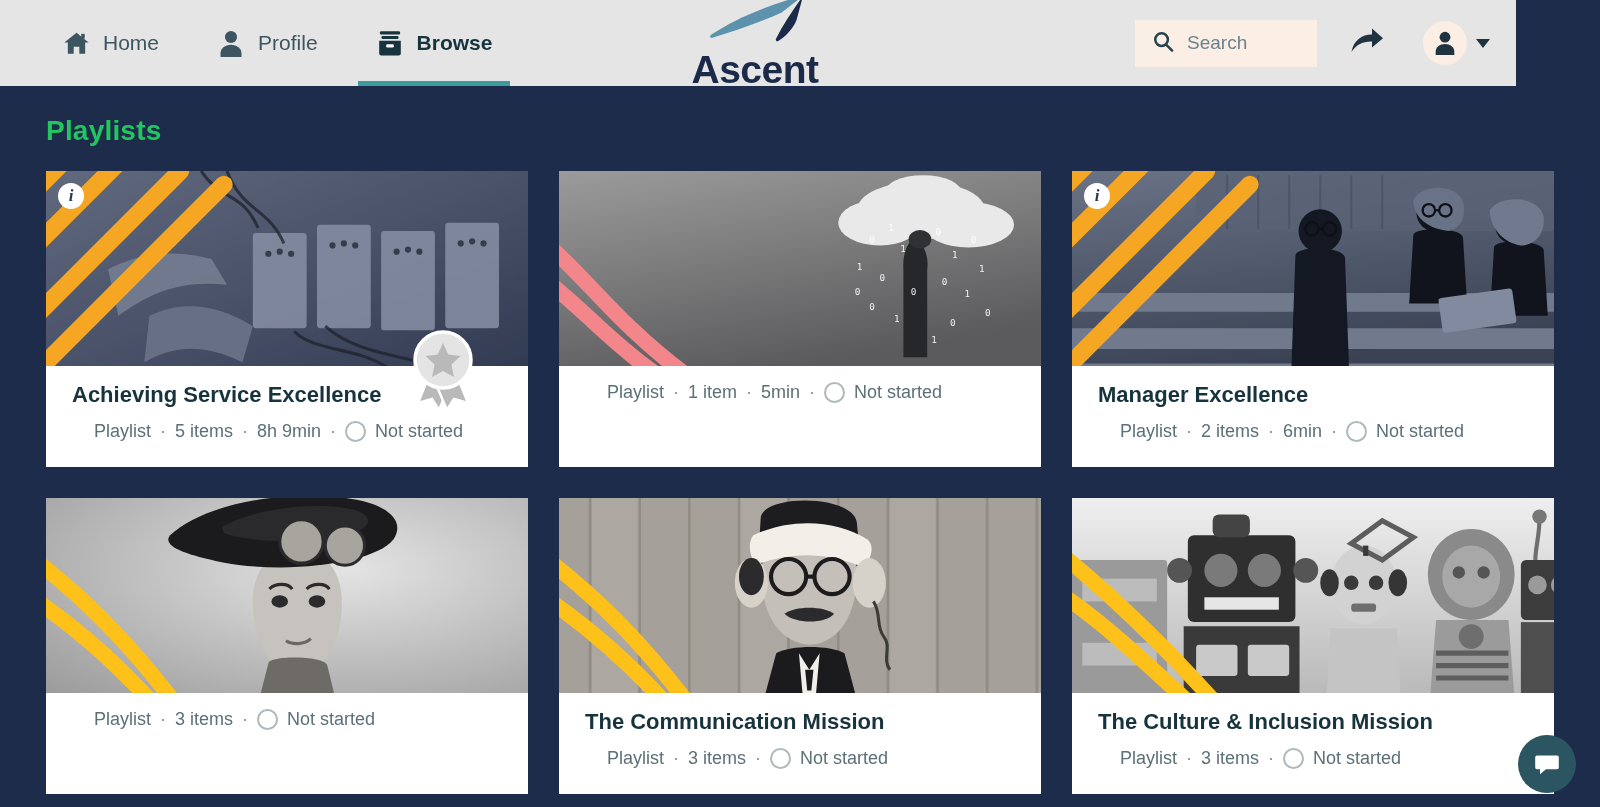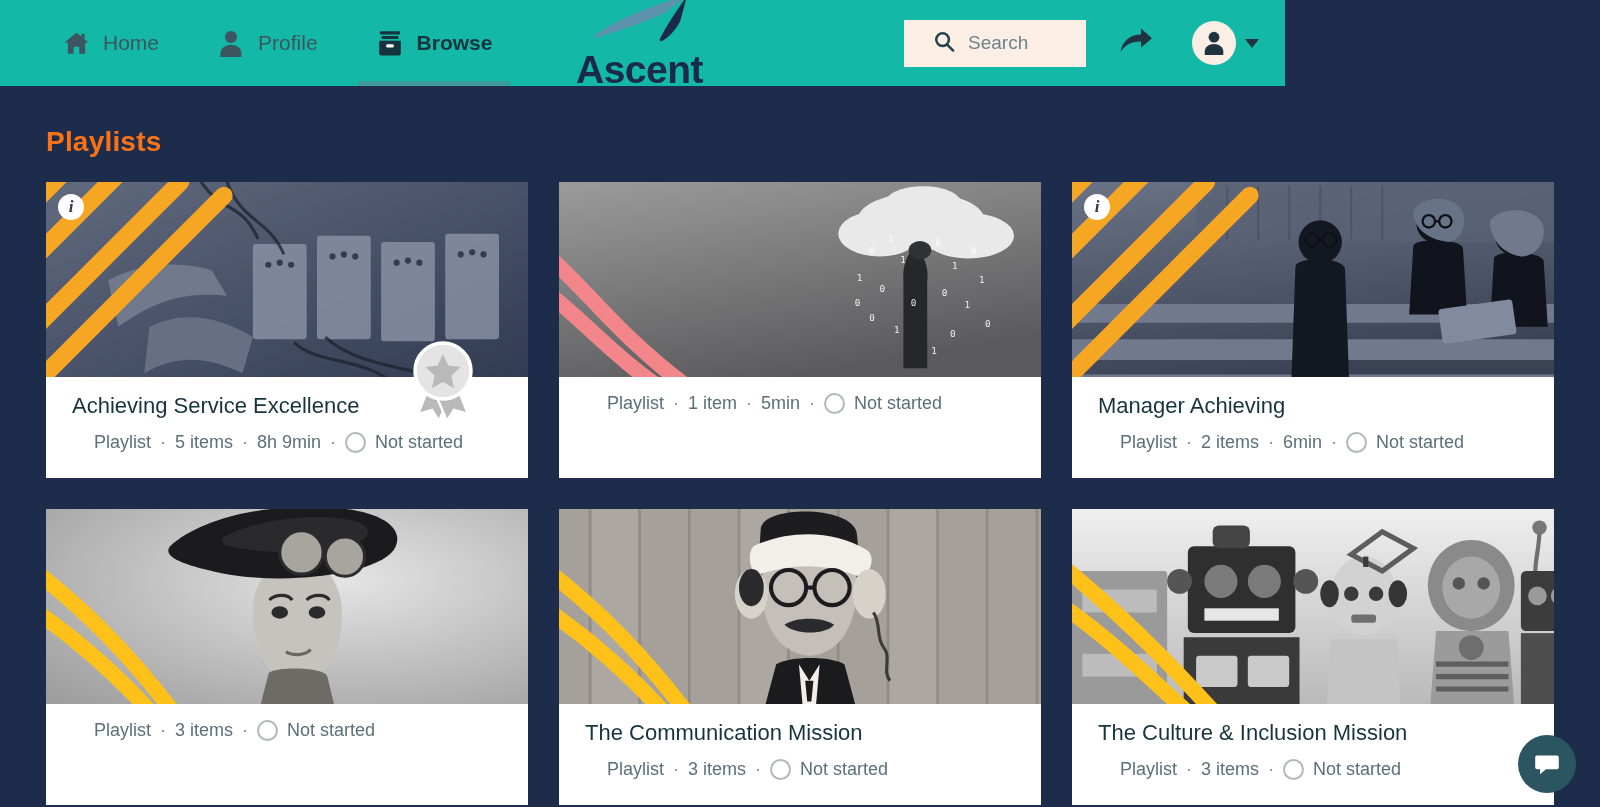--- a/index.html
+++ b/index.html
@@ -10,24 +10,24 @@
     height: 807px;
     overflow: hidden;
     font-family: "Liberation Sans", sans-serif;
     background: #1e2c4c;
   }
 
   
   .header {
     position: relative;
     height: 86px;
-    background: #14b8a6;
+    background: #e5e5e5;
     display: flex;
     align-items: flex-start;
-    width: 1285px;
+    width: 1516px;
   }
 
   .nav {
     display: flex;
     align-items: stretch;
     height: 86px;
     margin-left: 44px;
   }
 
   .nav-item {
@@ -87,21 +87,21 @@
     gap: 0;
   }
 
   .search-box {
     width: 182px;
     height: 47px;
     background: #fbeee4;
     display: flex;
     align-items: center;
     gap: 12px;
-    padding: 0 29px;
+    padding: 0 17px;
     cursor: text;
   }
   .search-box svg { flex: none; }
   .search-input {
     border: none;
     outline: none;
     background: transparent;
     font-family: "Liberation Sans", sans-serif;
     font-size: 19px;
     color: #4b616b;
@@ -136,24 +136,24 @@
   
   .page {
     background: #1e2c4c;
     width: 1600px;
     height: 721px;
     padding: 0 46px;
     position: relative;
   }
 
   .page-title {
-    color: #f97316;
+    color: #22c55e;
     font-size: 28px;
     font-weight: bold;
-    padding-top: 40px;
+    padding-top: 29px;
     padding-bottom: 24px;
     letter-spacing: 0.2px;
   }
 
   .grid {
     display: grid;
     grid-template-columns: repeat(3, 1fr);
     column-gap: 31px;
     row-gap: 31px;
   }
@@ -202,21 +202,21 @@
     right: 50px;
     top: 156px;
     width: 70px; height: 84px;
     z-index: 5;
     pointer-events: none;
   }
 
   .card-body { padding: 16px 26px 0 26px; }
   .card-title {
     font-size: 22px;
-    font-weight: normal;
+    font-weight: bold;
     color: #17333d;
     margin-bottom: 13px;
     white-space: nowrap;
   }
   .card-meta {
     display: flex;
     align-items: center;
     font-size: 18px;
     color: #5c7078;
     margin-left: 22px;
@@ -519,21 +519,21 @@
             <line x1="-50" y1="58" x2="58" y2="-50"></line>
             <line x1="-50" y1="112" x2="96" y2="-34"></line>
             <line x1="-40" y1="170" x2="130" y2="0"></line>
             <line x1="-10" y1="195" x2="172" y2="13"></line>
           </g>
         </svg>
         <div class="info-badge">i</div>
       </div>
 
       <div class="card-body">
-        <div class="card-title">Manager Achieving</div>
+        <div class="card-title">Manager Excellence</div>
         <div class="card-meta">
           <span>Playlist</span>
           <span class="meta-sep">·</span>
           <span>2 items</span>
           <span class="meta-sep">·</span>
           <span>6min</span>
           <span class="meta-sep">·</span>
           <span class="status-circle"></span>
           <span>Not started</span>
         </div>

